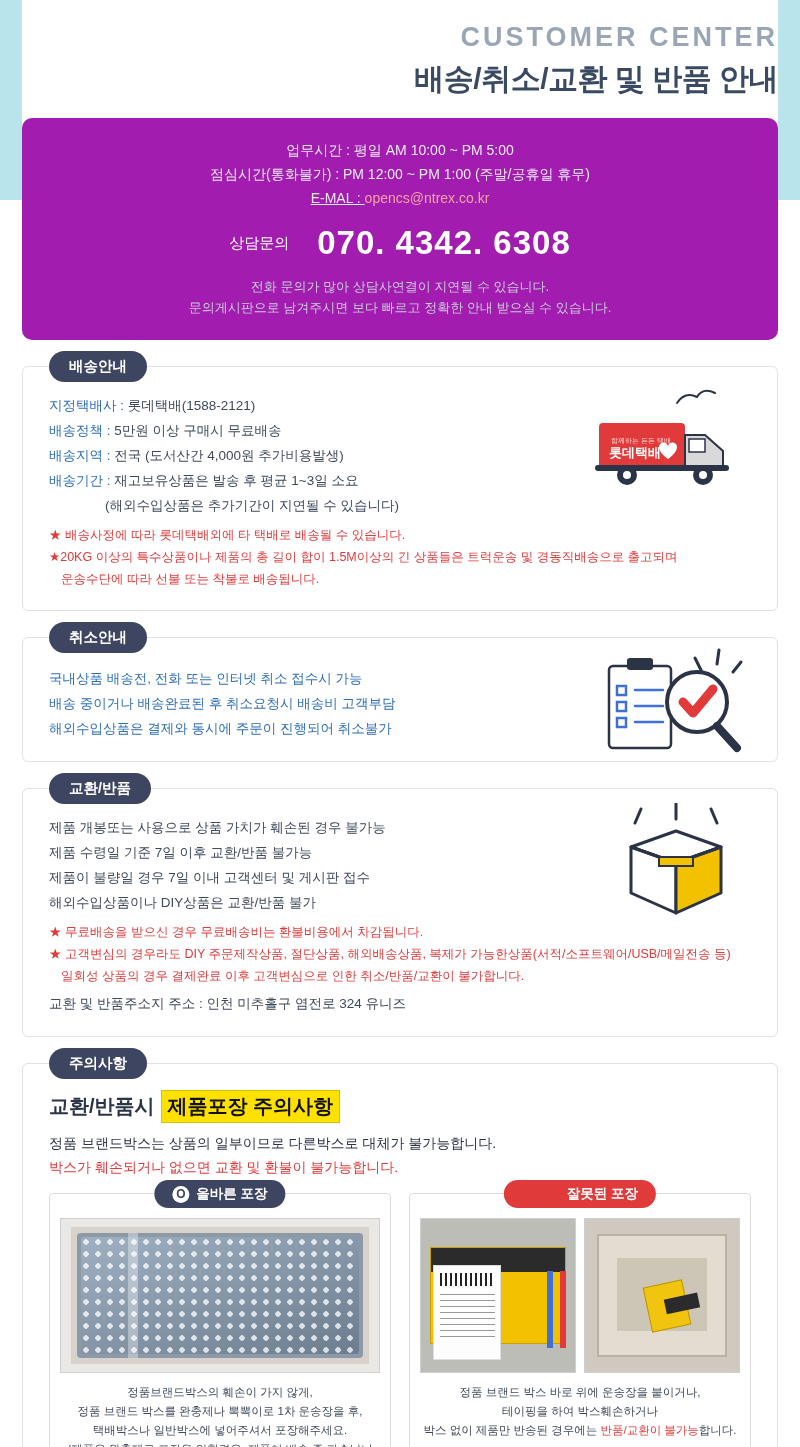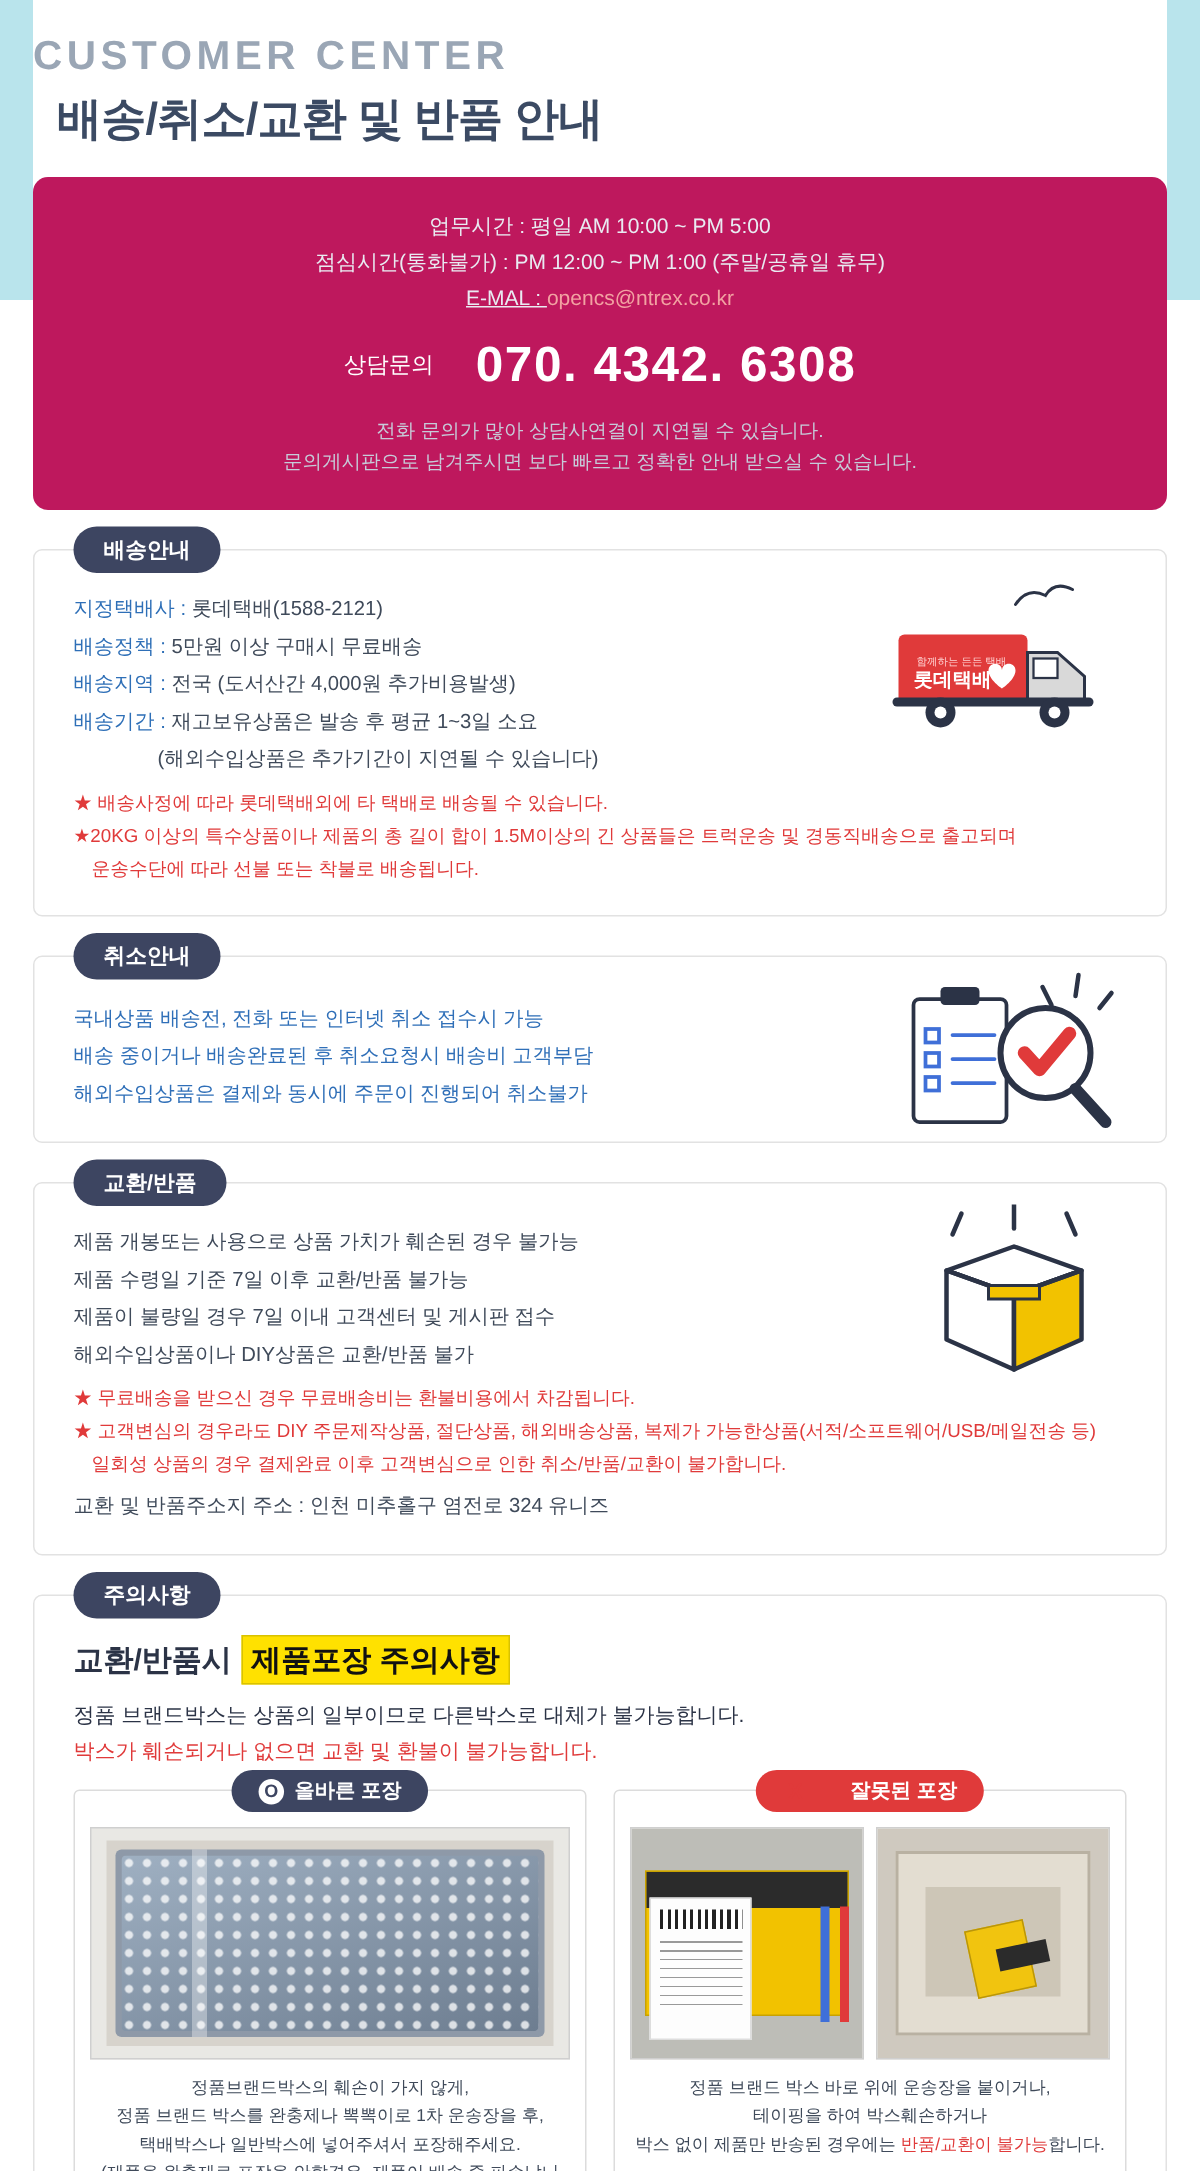--- a/index.html
+++ b/index.html
@@ -35,42 +35,42 @@
     z-index: 1;
   }
   .content {
     position: relative;
     z-index: 3;
     padding: 0 22px;
   }
 
   
   .header {
-    text-align: left;
+    text-align: right;
     padding-top: 22px;
   }
   .header h1 {
     margin: 0;
     font-size: 27px;
     letter-spacing: 3px;
     font-weight: bold;
     color: #9aa6b5;
   }
   .header h2 {
     margin: 6px 0 0 16px;
     font-size: 30px;
     font-weight: bold;
     color: #3b4a63;
     letter-spacing: -0.5px;
   }
 
   
   .contact-box {
     margin-top: 18px;
-    background: #be185d;
+    background: #a21caf;
     border-radius: 10px;
     padding: 20px 20px 22px 20px;
     text-align: center;
     color: #ffffff;
   }
   .contact-line {
     font-size: 14px;
     line-height: 24px;
     color: #e9ebf2;
   }

